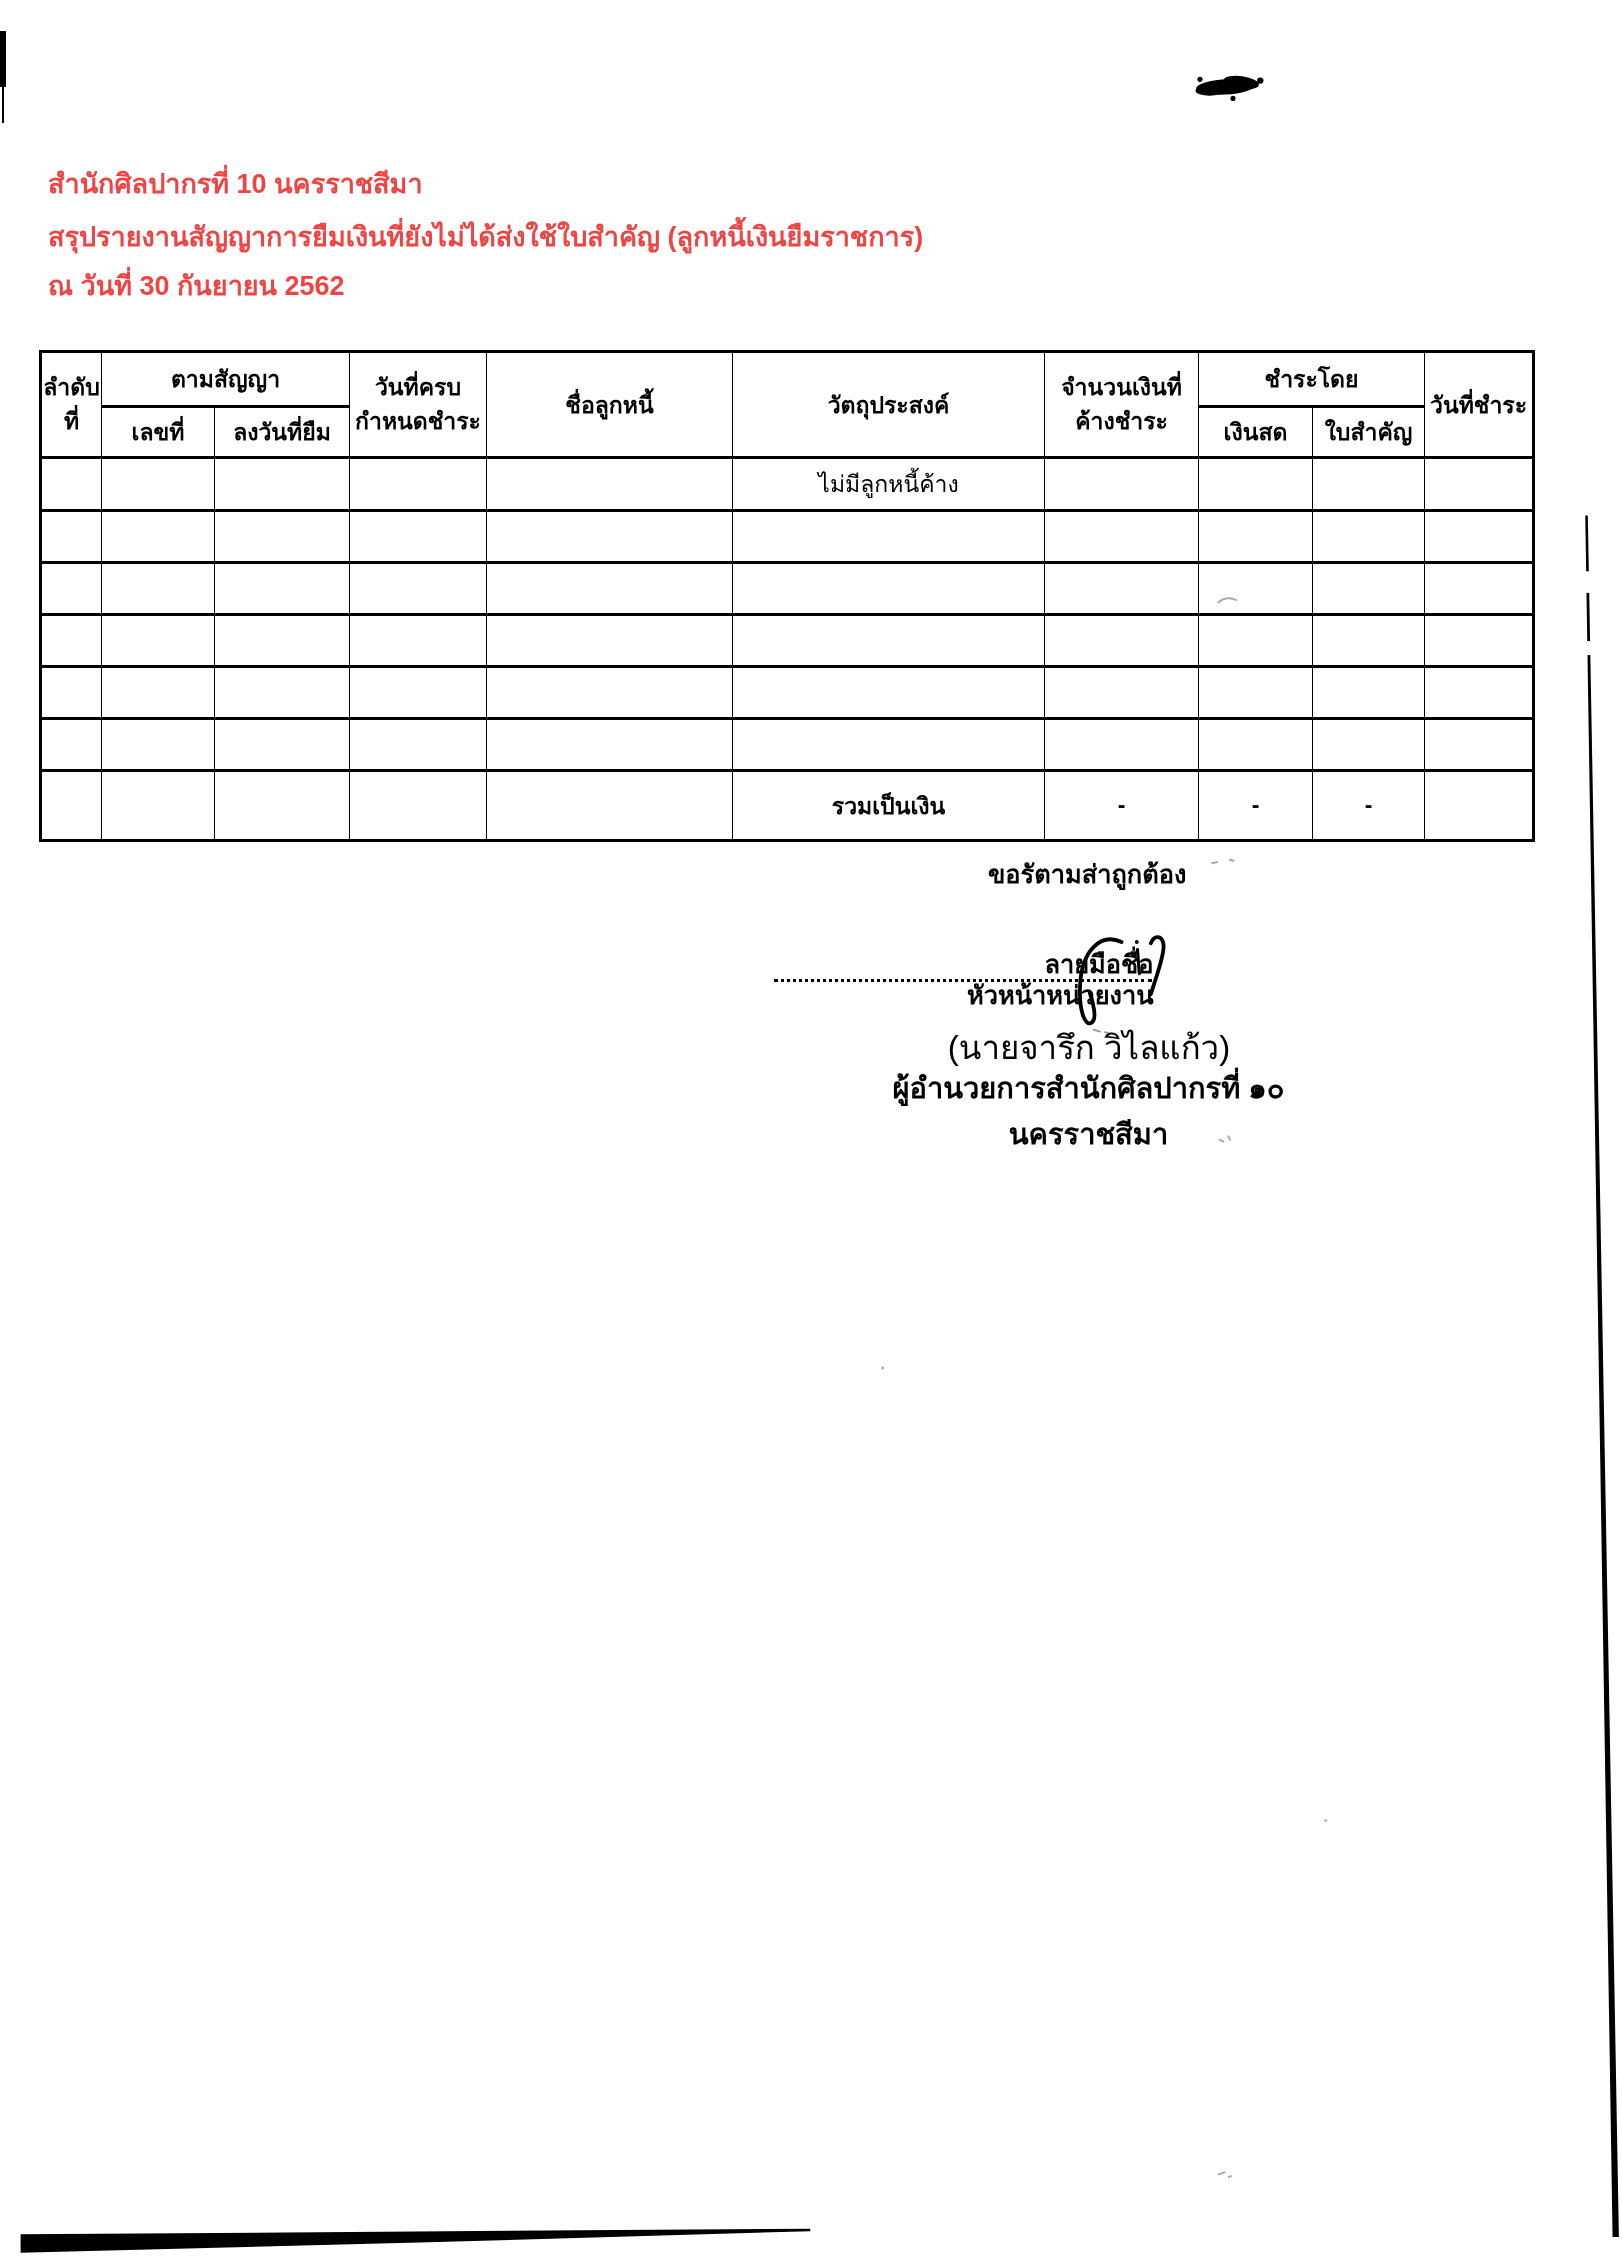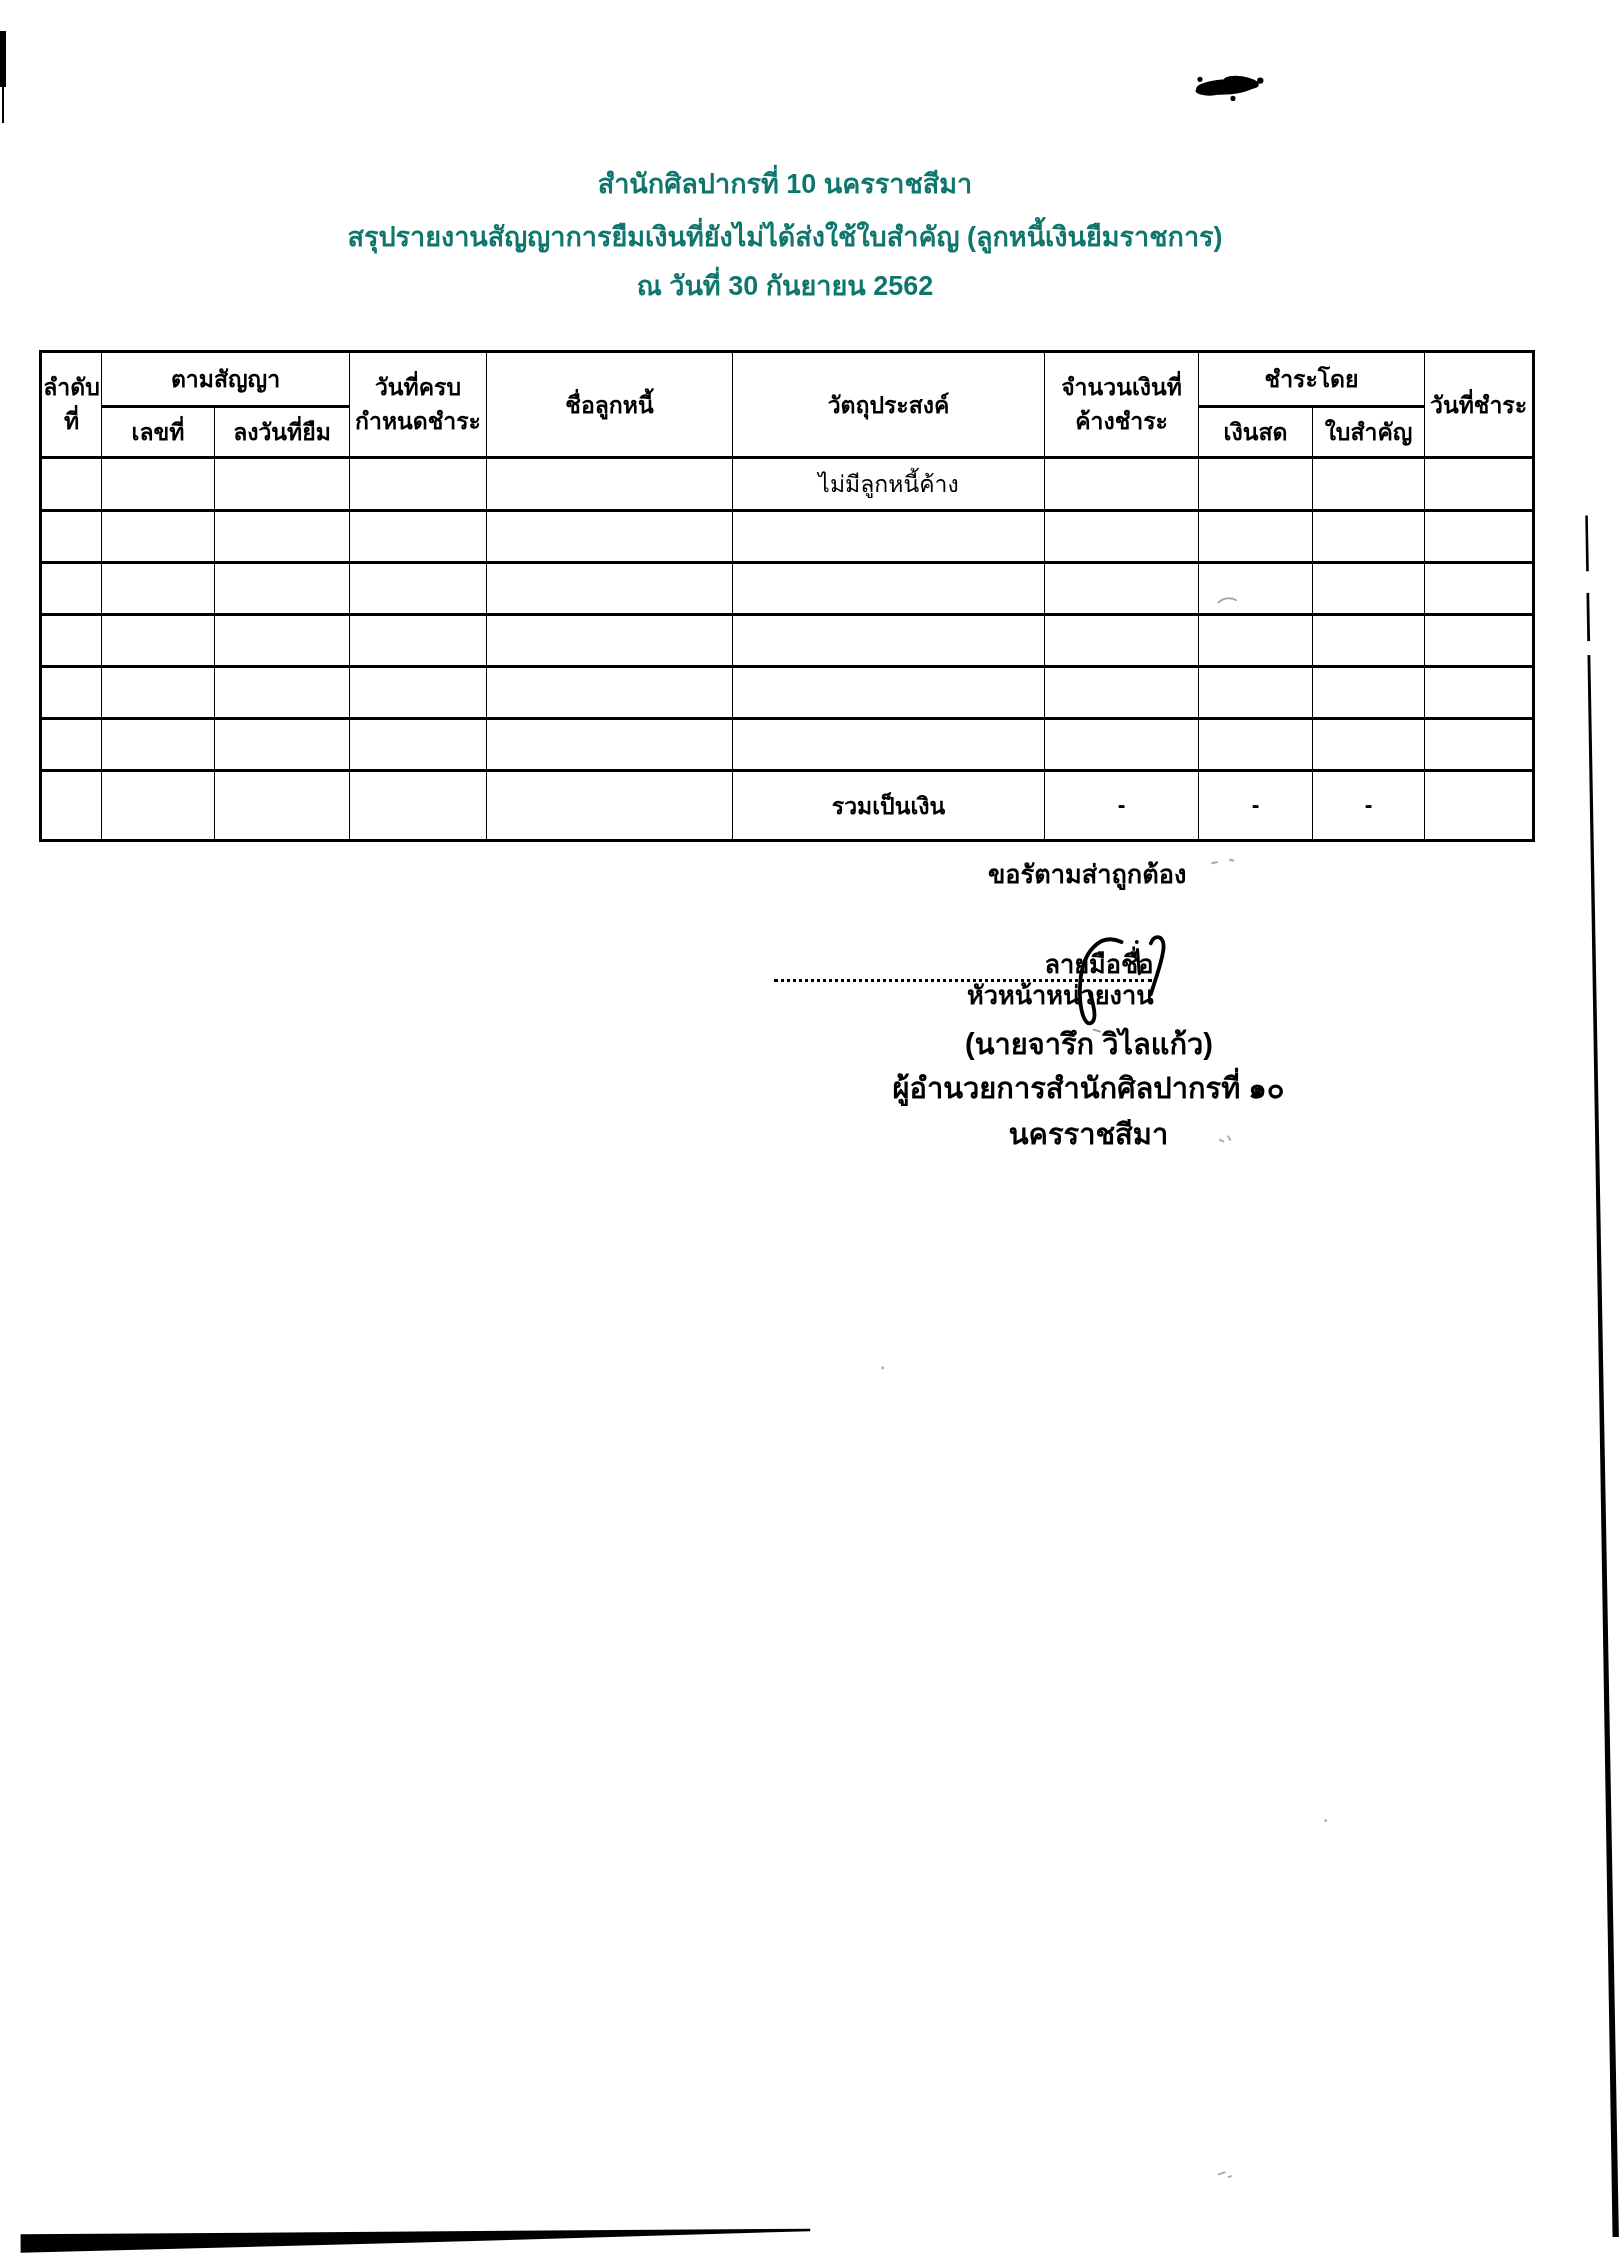--- a/index.html
+++ b/index.html
@@ -7,27 +7,26 @@
     position: relative;
     width: 1623px;
     height: 2261px;
     background: #ffffff;
     font-family: "Liberation Sans", sans-serif;
     color: #000;
     overflow: hidden;
   }
   .title-line {
     position: absolute;
-    left: 39px;
+    left: 48px;
     width: 1492px;
-    text-align: center;
     font-weight: bold;
     font-size: 27px;
     line-height: 1.2;
-    color: #0f766e;
+    color: #ef4444;
   }
   #org-title   { top: 168px; }
   #report-title{ top: 221px; }
   #as-of-date  { top: 270px; }
 
   table.report {
     position: absolute;
     left: 39px;
     top: 310px;
     width: 1492px;
@@ -90,22 +89,22 @@
     left: 1072px;
     top: 928px;
     pointer-events: none;
   }
   .signer-name {
     position: absolute;
     left: 889px;
     width: 400px;
     top: 1021px;
     text-align: center;
-    font-size: 29px;
-    font-weight: bold;
+    font-size: 33px;
+    font-weight: normal;
   }
   .signer-title {
     position: absolute;
     left: 825px;
     width: 527px;
     top: 1065px;
     text-align: center;
     font-size: 29px;
     font-weight: bold;
   }

